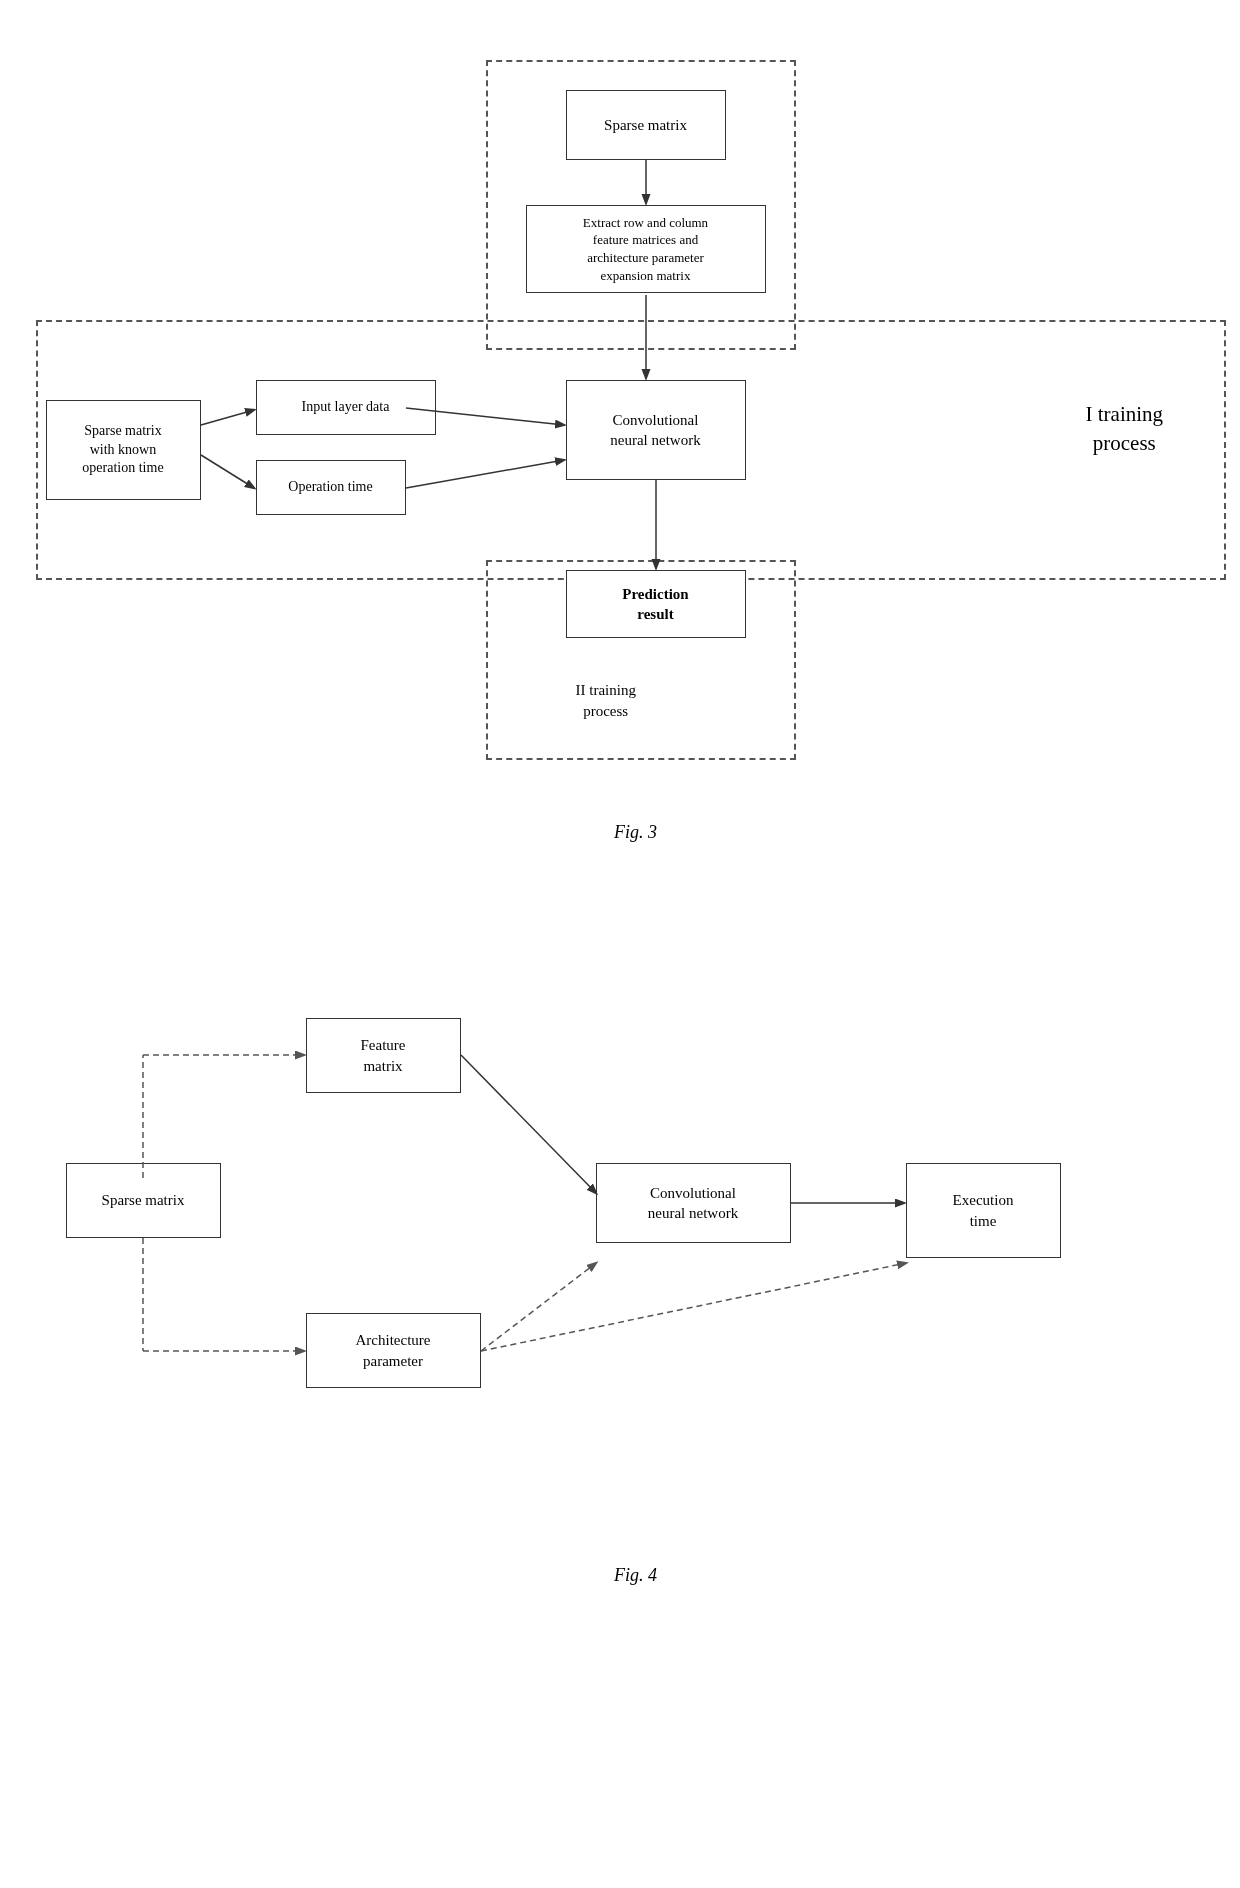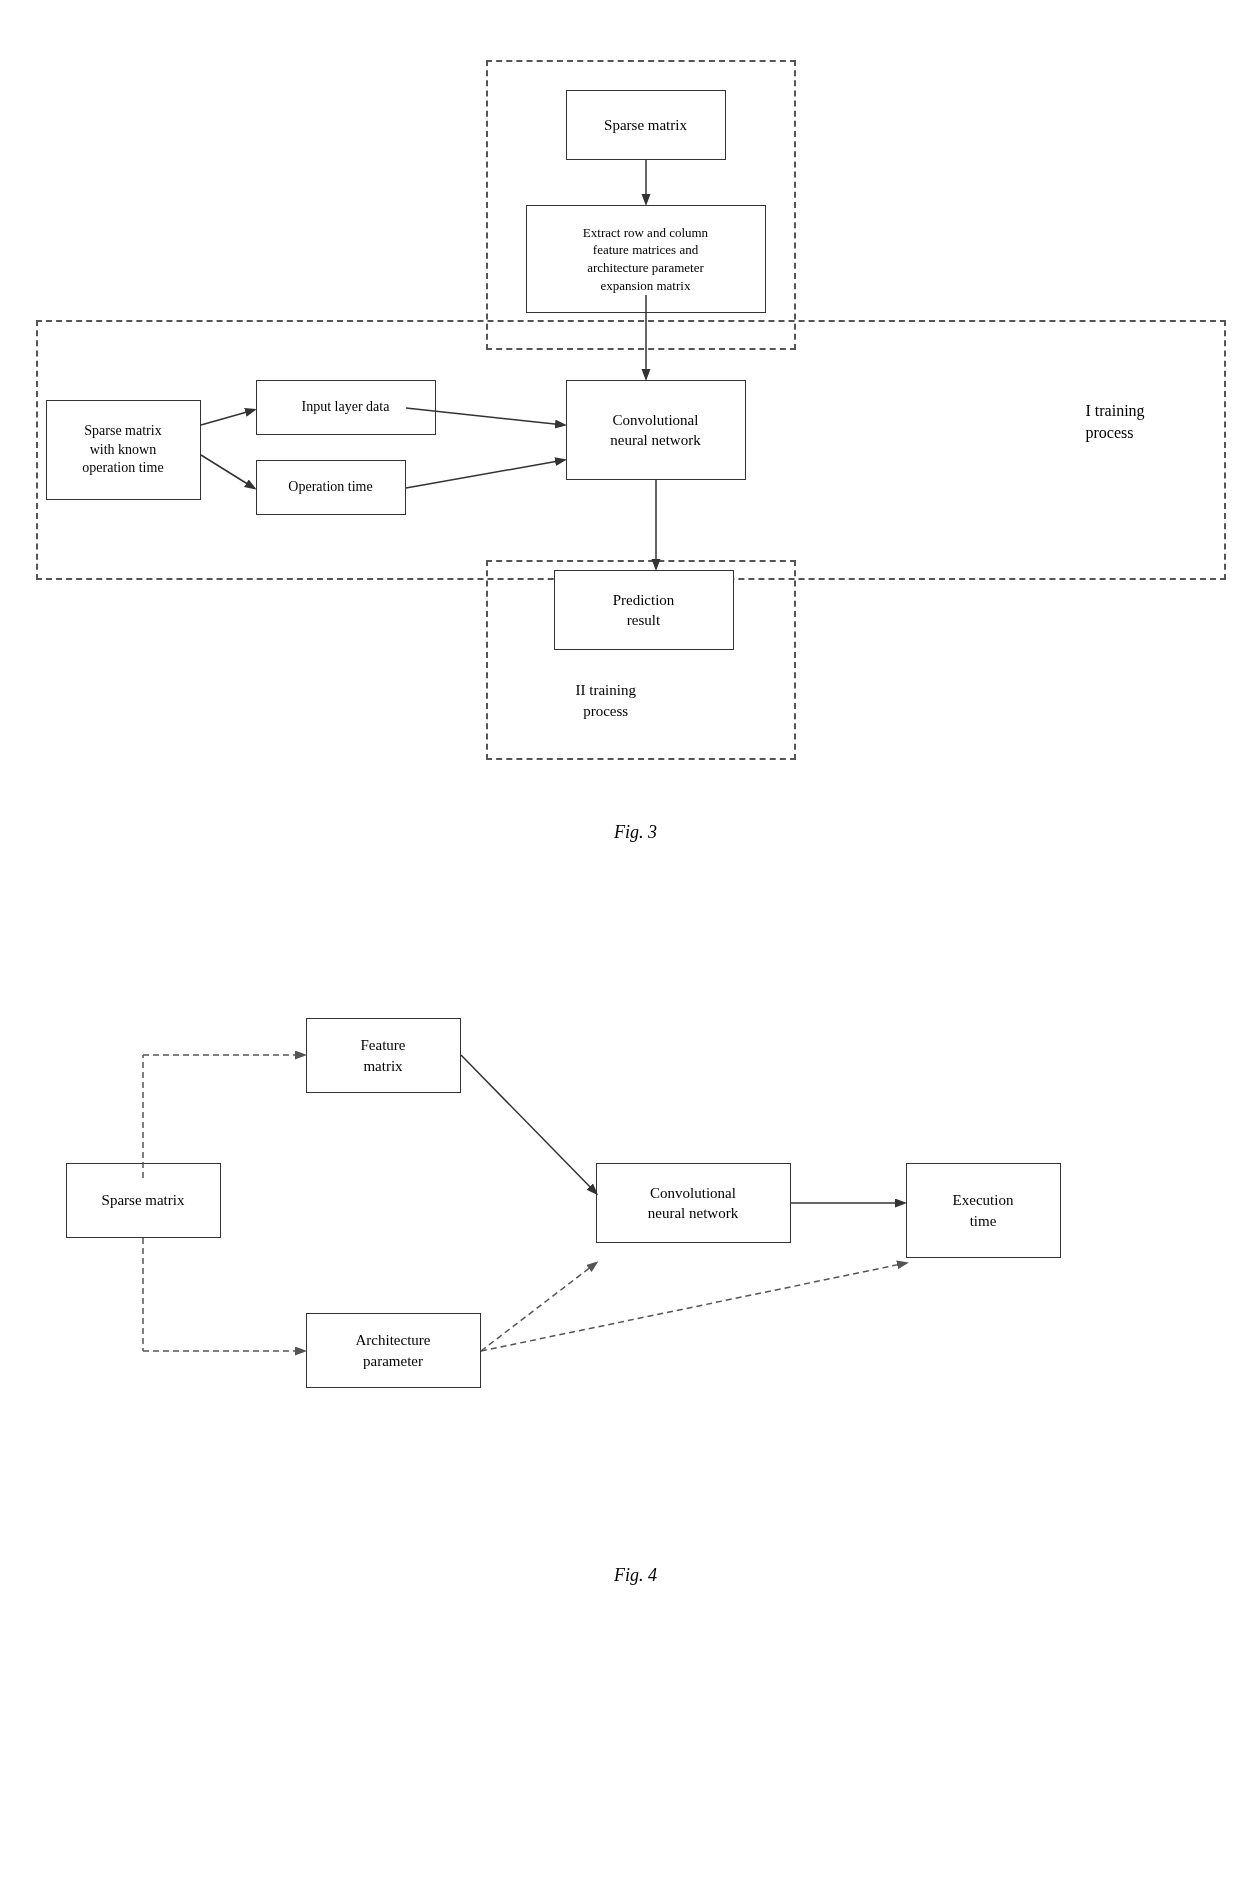--- a/index.html
+++ b/index.html
@@ -75,21 +75,21 @@
       left: 530px;
       top: 50px;
       width: 160px;
       height: 70px;
     }
 
     .fig3-extract-box {
       left: 490px;
       top: 165px;
       width: 240px;
-      height: 108px;
+      height: 88px;
       font-size: 13px;
     }
 
     .fig3-cnn-box {
       left: 530px;
       top: 340px;
       width: 180px;
       height: 100px;
     }
 
@@ -111,32 +111,34 @@
 
     .fig3-operation-time {
       left: 220px;
       top: 420px;
       width: 150px;
       height: 55px;
       font-size: 14px;
     }
 
     .fig3-prediction {
-      left: 518px;
+      left: 530px;
       top: 530px;
       width: 180px;
-      height: 80px;
+      height: 68px;
+      font-weight: bold;
     }
 
     
     .fig3-train1-label {
       position: absolute;
       left: 1050px;
       top: 360px;
-      font-size: 16px;
+      font-size: 21px;
+      text-align: center;
       line-height: 1.4;
     }
 
     .fig3-train2-label {
       position: absolute;
       left: 540px;
       top: 640px;
       font-size: 15px;
       text-align: center;
       line-height: 1.4;

